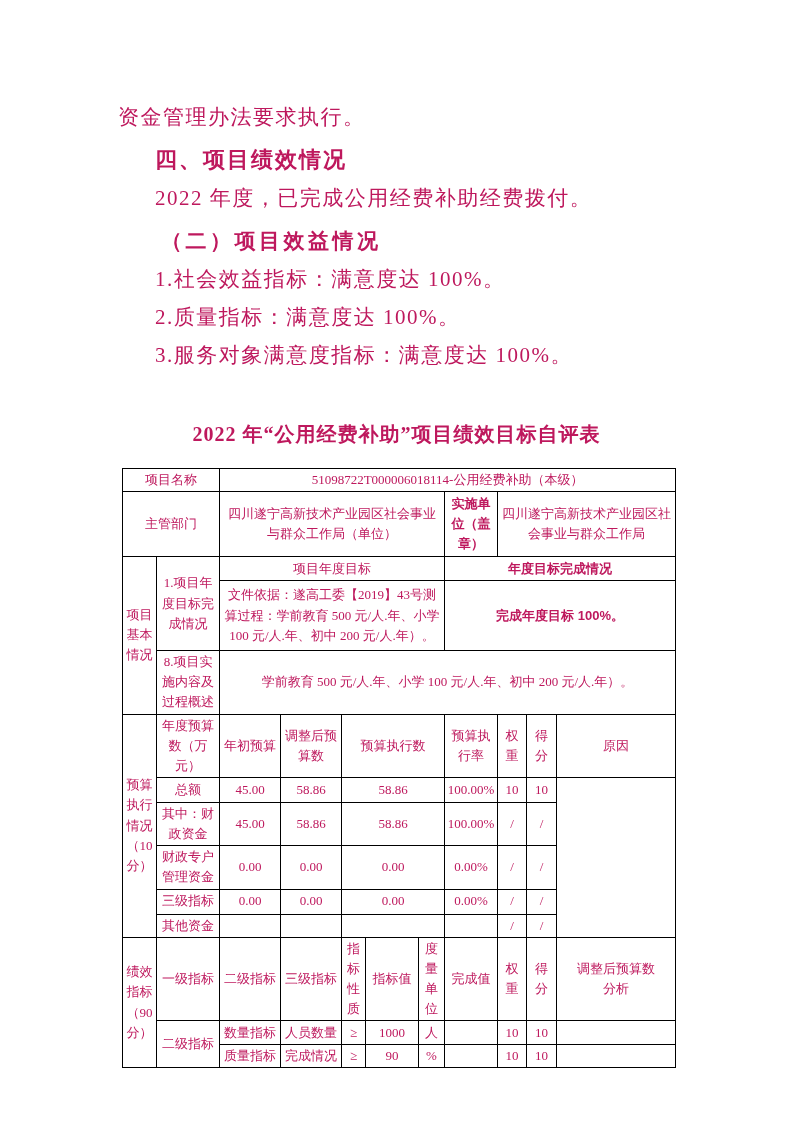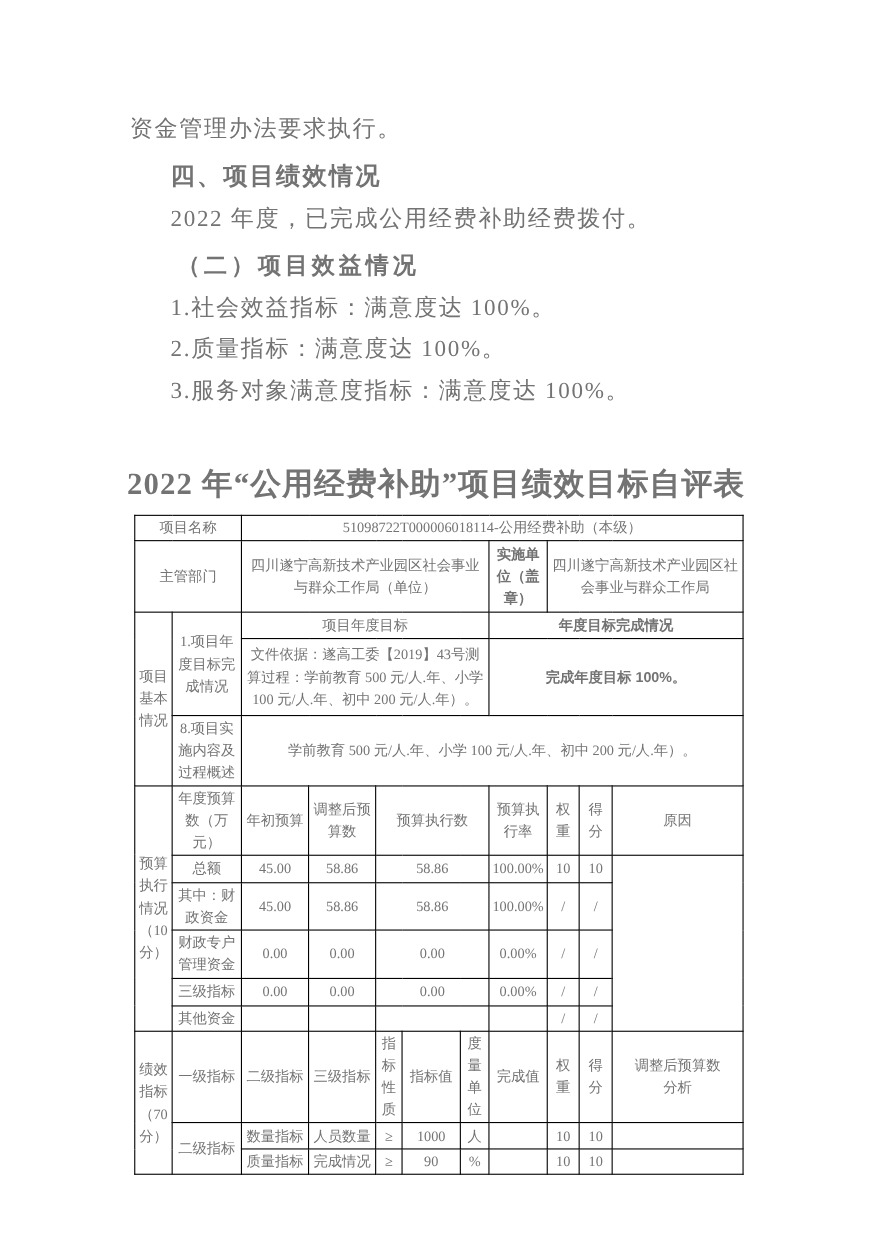--- a/index.html
+++ b/index.html
@@ -1,37 +1,37 @@
 <!DOCTYPE html>
 <html><head>
 <meta charset="utf-8">
 <style>
   html,body { margin:0; padding:0; background:#ffffff; }
   .page {
     position:relative; width:793px; height:1122px; background:#ffffff;
-    font-family:"Liberation Serif","DejaVu Serif",serif; color:#737373;
+    font-family:"Liberation Serif","DejaVu Serif",serif; color:#be185d;
     overflow:hidden;
   }
   .text-block { position:absolute; left:118px; top:102px; width:562px; }
   .text-block p { margin:0; font-size:21px; line-height:30px; letter-spacing:1.5px; }
   .intro-line { }
   .section-heading {
     font-family:"Liberation Sans","DejaVu Sans",sans-serif;
     font-weight:700; font-size:22px !important; padding-left:37px;
     margin-top:13px !important; letter-spacing:2px !important;
   }
   .sub-heading {
     font-weight:700; font-size:21px; padding-left:43px;
     margin-top:13px !important; letter-spacing:3.5px !important;
   }
   .body-para { padding-left:37px; margin-top:8px !important; }
   .list-item { padding-left:37px; margin-top:8px !important; }
   .table-title {
     position:absolute; left:0; top:421px; width:100%;
-    text-align:center; font-size:28px; font-weight:700; letter-spacing:1px;
+    text-align:center; font-size:20px; font-weight:700; letter-spacing:1px;
   }
   table.self-eval {
     position:absolute; left:122px; top:468px;
     border-collapse:collapse; table-layout:fixed; width:553px;
   }
   table.self-eval td {
     border:1px solid #000; font-size:13px; line-height:1.55;
     text-align:center; vertical-align:middle; padding:1px 2px;
     word-break:break-all; overflow:hidden;
   }
@@ -176,21 +176,21 @@
       <td></td>
       <td colspan="3"></td>
       <td></td>
       <td>/</td>
       <td>/</td>
     </tr>
 
     <tr style="height:76px">
       <td rowspan="3" class="vl">绩效
 指标
-（70
+（90
 分）</td>
       <td>一级指标</td>
       <td>二级指标</td>
       <td>三级指标</td>
       <td class="vl">指
 标
 性
 质</td>
       <td>指标值</td>
       <td class="vl">度

